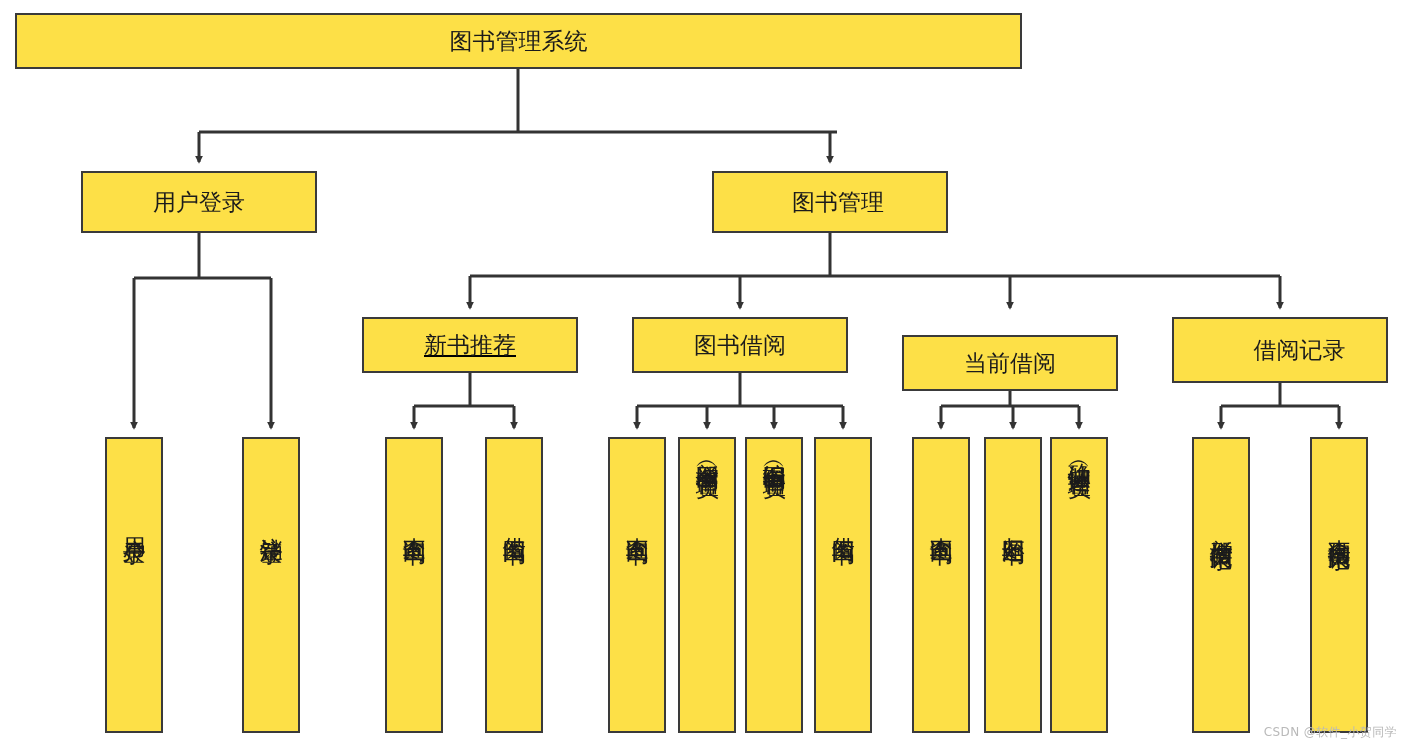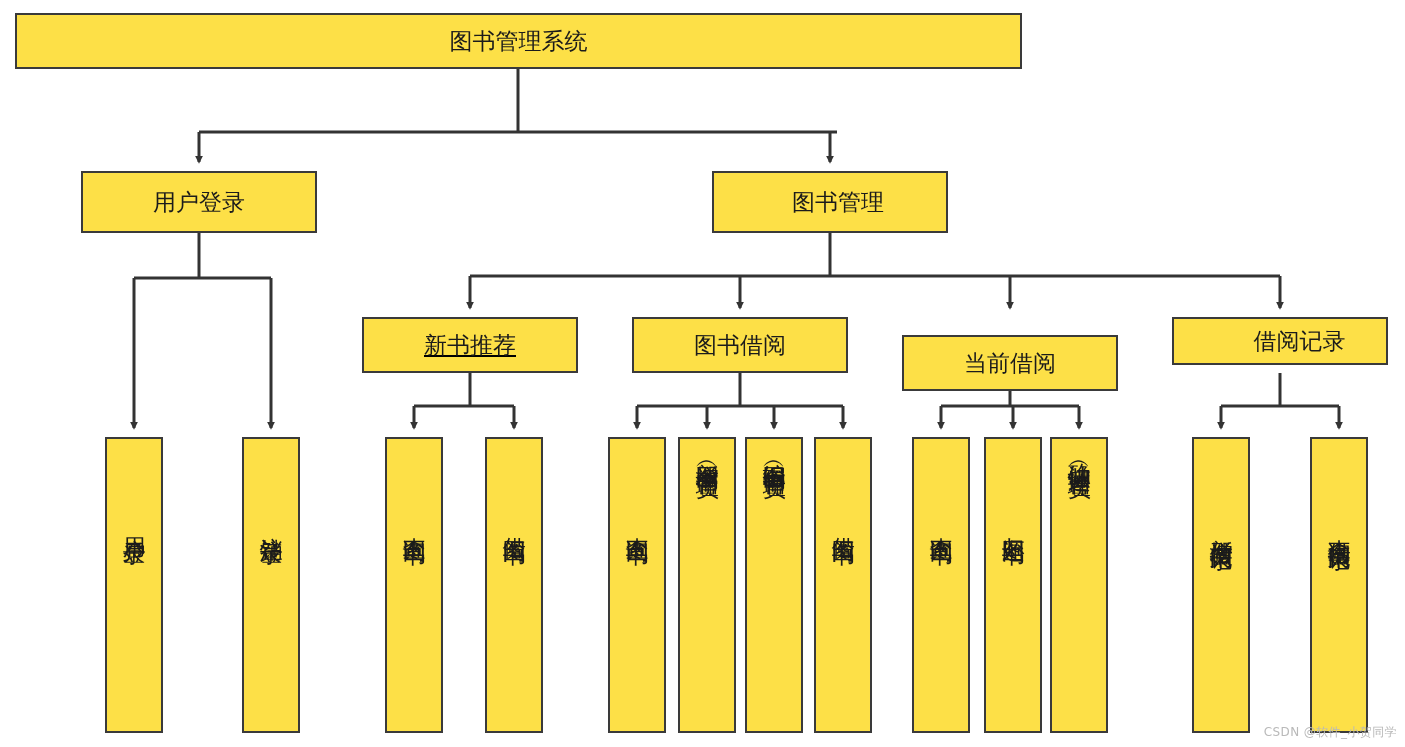--- a/index.html
+++ b/index.html
@@ -165,21 +165,21 @@
 
   <div class="node horizontal" style="left:362px; top:317px; width:216px; height:56px;text-decoration:underline;">
     <span class="node-label">新书推荐</span>
   </div>
   <div class="node horizontal" style="left:632px; top:317px; width:216px; height:56px;">
     <span class="node-label">图书借阅</span>
   </div>
   <div class="node horizontal" style="left:902px; top:335px; width:216px; height:56px;">
     <span class="node-label">当前借阅</span>
   </div>
-  <div class="node horizontal" style="left:1172px; top:317px; width:216px; height:48px;padding-left:39px;">
+  <div class="node horizontal" style="left:1172px; top:317px; width:216px; height:66px;padding-left:39px;">
     <span class="node-label">借阅记录</span>
   </div>
 
   <div class="node vertical short-text" style="left:105px; top:437px; width:58px; height:296px;">
     <span class="node-label">用户登录</span>
   </div>
   <div class="node vertical short-text" style="left:242px; top:437px; width:58px; height:296px;">
     <span class="node-label">注销登录</span>
   </div>
 

